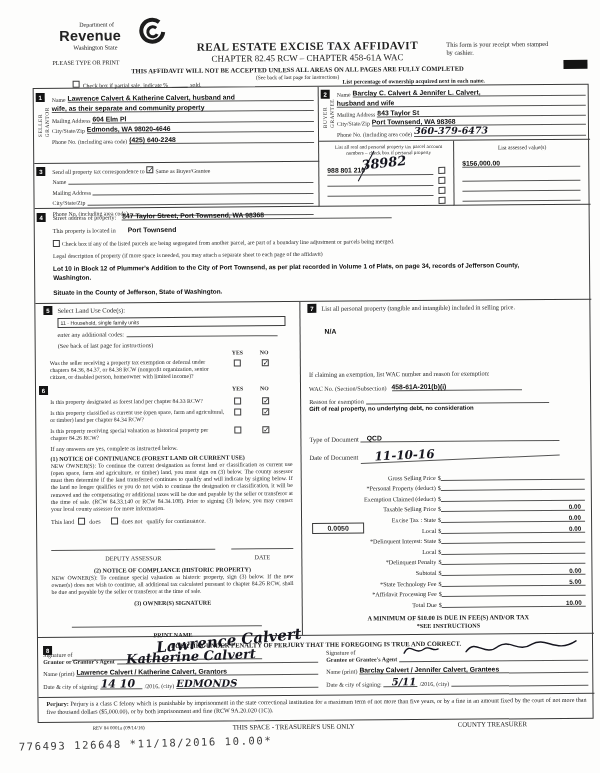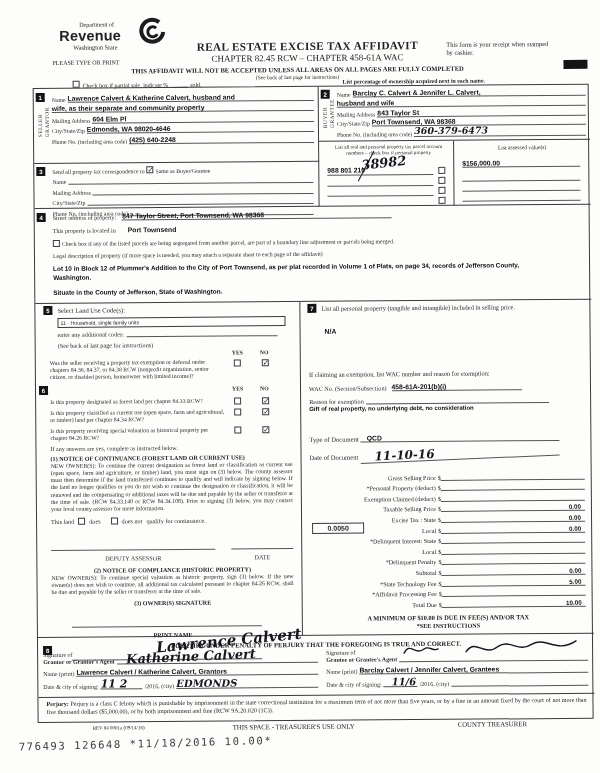--- a/index.html
+++ b/index.html
@@ -412,39 +412,39 @@
         <div class="frow">
           <span class="lbl" style="font-size:6px;font-weight:bold">Grantor or Grantor's Agent</span>
           <span class="blank grow"></span>
         </div>
         <div class="frow" style="margin-top:4px">
           <span class="lbl" style="font-size:6px">Name (print)</span>
           <span class="typed uline grow">Lawrence Calvert / Katherine Calvert, Grantors</span>
         </div>
         <div class="frow" style="margin-top:3px">
           <span class="lbl" style="font-size:6px">Date &amp; city of signing:</span>
-          <span class="hand uline" style="font-size:11px;line-height:.85;width:42px">11  2</span>
+          <span class="hand uline" style="font-size:11px;line-height:.85;width:42px">14  10</span>
           <span class="lbl" style="font-size:6px">/2016, (city)</span>
           <span class="hand uline grow" style="font-size:10px;line-height:.9">EDMONDS</span>
         </div>
       </div>
 
       <div style="position:absolute;left:288px;top:14px;width:262px">
         <div class="lbl" style="font-size:6px">Signature of</div>
         <div class="frow">
           <span class="lbl" style="font-size:6px;font-weight:bold">Grantee or Grantee's Agent</span>
           <span class="blank grow"></span>
         </div>
         <div class="frow" style="margin-top:4px">
           <span class="lbl" style="font-size:6px">Name (print)</span>
           <span class="typed uline grow">Barclay Calvert   /   Jennifer Calvert, Grantees</span>
         </div>
         <div class="frow" style="margin-top:3px">
           <span class="lbl" style="font-size:6px">Date &amp; city of signing:</span>
-          <span class="hand uline" style="font-size:10px;line-height:.9;width:34px;padding-left:8px">11/6</span>
+          <span class="hand uline" style="font-size:10px;line-height:.9;width:34px;padding-left:8px">5/11</span>
           <span class="lbl" style="font-size:6px">/2016, (city)</span>
           <span class="blank grow"></span>
         </div>
       </div>
 
       <span class="sig-scribble" style="left:360px;top:2px">
         <svg width="185" height="24" viewBox="0 0 185 24">
           <path d="M6 16 C12 4 17 19 26 12 C31 8 35 15 40 12 M68 15 C78 1 86 21 100 10 C112 2 120 17 134 8 C148 0 158 18 178 5" fill="none" stroke="#15151f" stroke-width="1.4" stroke-linecap="round"></path>
         </svg>
       </span>

